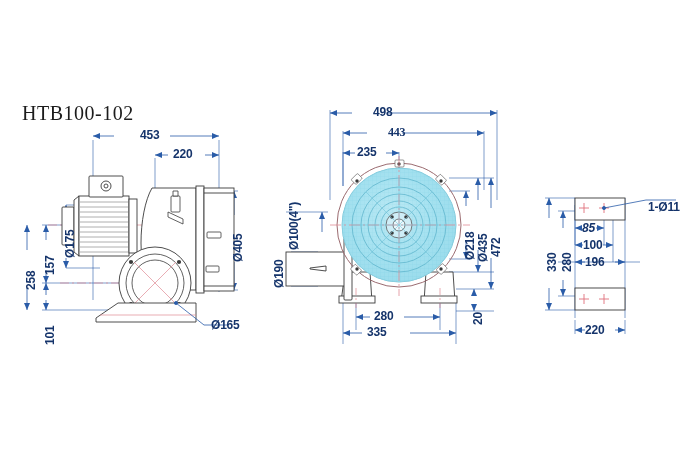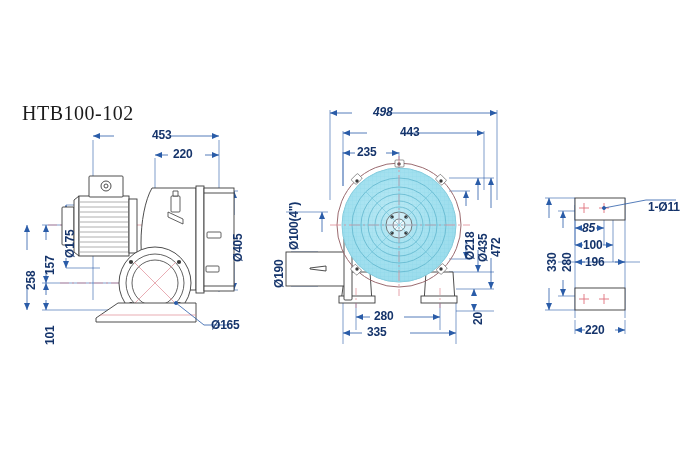--- a/index.html
+++ b/index.html
@@ -296,31 +296,31 @@
 
     <g stroke="#2a5ca8" stroke-width="0.8" fill="none">
       <path d="M604,208 L646,200 L676,200"></path>
       <circle cx="604" cy="208" r="1.6" fill="#2a5ca8"></circle>
     </g>
   </g>
 </svg>
 
 <div class="ttl">HTB100-102</div>
 
-<div class="dim" style="left:152px;top:128px;">453</div>
+<div class="dim" style="left:140px;top:128px;">453</div>
 <div class="dim" style="left:173px;top:147px;">220</div>
 <div class="dim v" style="left:63px;top:258px;">Ø175</div>
 <div class="dim v" style="left:24px;top:290px;">258</div>
 <div class="dim v" style="left:43px;top:275px;">157</div>
 <div class="dim v" style="left:43px;top:345px;">101</div>
 <div class="dim v" style="left:231px;top:262px;">Ø405</div>
 <div class="dim" style="left:199px;top:318px;margin-left:12px;">Ø165</div>
 
-<div class="dim" style="left:373px;top:105px;font-style:italic;">498</div>
-<div class="dim" style="left:400px;top:125px;">443</div>
+<div class="dim" style="left:373px;top:105px;">498</div>
+<div class="dim" style="left:388px;top:125px;font-family:Liberation Serif, serif;">443</div>
 <div class="dim" style="left:357px;top:145px;text-align:right;">235</div>
 <div class="dim" style="left:374px;top:309px;">280</div>
 <div class="dim" style="left:367px;top:325px;">335</div>
 <div class="dim v" style="left:287px;top:250px;">Ø100(4")</div>
 <div class="dim v" style="left:272px;top:288px;">Ø190</div>
 <div class="dim v" style="left:463px;top:260px;">Ø218</div>
 <div class="dim v" style="left:476px;top:262px;">Ø435</div>
 <div class="dim v" style="left:489px;top:257px;">472</div>
 <div class="dim v" style="left:471px;top:325px;">20</div>
 

